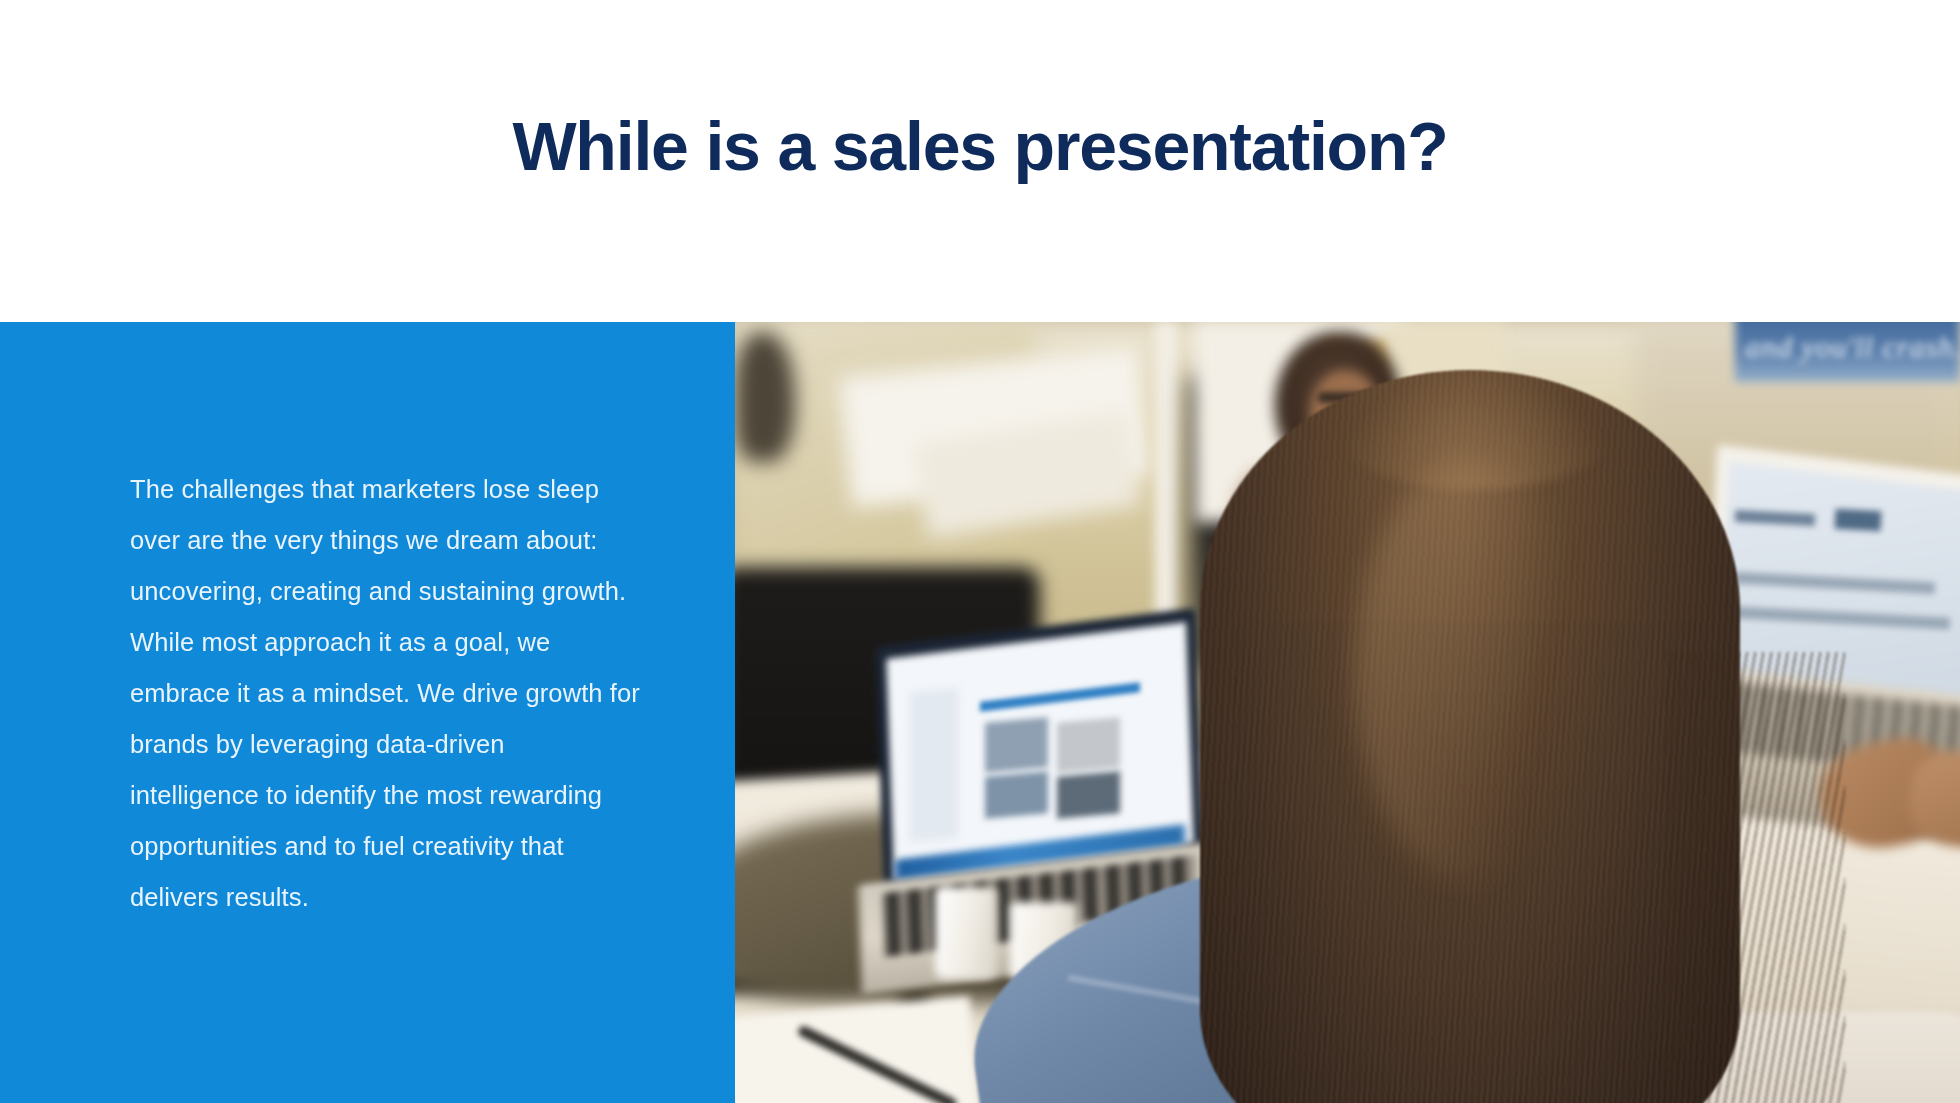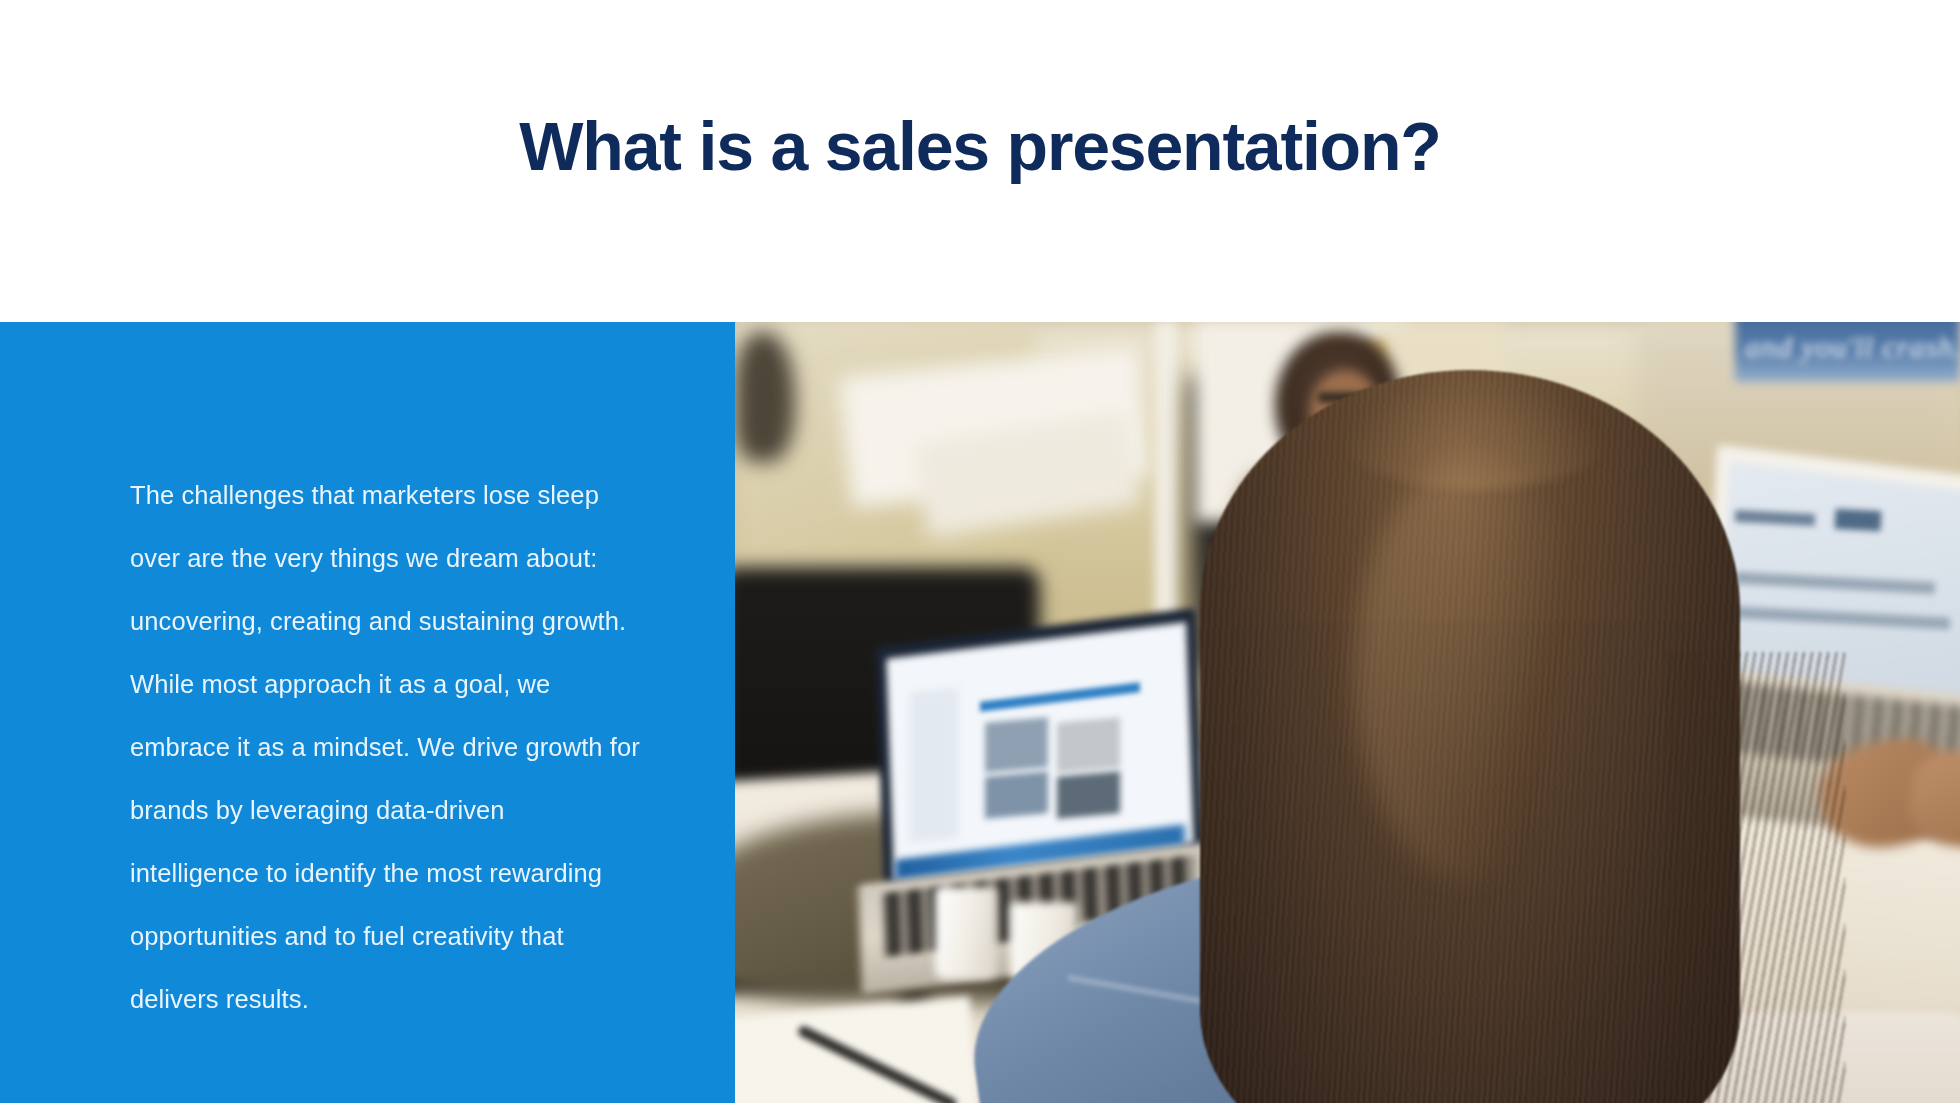--- a/index.html
+++ b/index.html
@@ -78,21 +78,21 @@
     width:735px;
     height:781px;
     background:#1089d9;
   }
   .body-copy {
     position:absolute;
     top:142px;
     left:130px;
     width:510px;
     font-size:25.5px;
-    line-height:63px;
+    line-height:51px;
     color:#eaf4fc;
     font-weight:300;
     font-family:"Liberation Sans", sans-serif;
     letter-spacing:0.1px;
   }
 
   
   .photo {
     position:absolute;
     top:0;
@@ -421,21 +421,21 @@
 </style>
 </head>
 <body>
 
 <div class="slide">
 
   <div class="accent-bar-top"></div>
   <div class="accent-bar-right"></div>
 
   <div class="header">
-    <div class="page-title">What is a sales presentation?</div>
+    <div class="page-title">While is a sales presentation?</div>
   </div>
 
   <div class="lower">
 
     <div class="blue-panel">
       <p class="body-copy">The challenges that marketers lose sleep over are the very things we dream about: uncovering, creating and sustaining growth. While most approach it as a goal, we embrace it as a mindset. We drive growth for brands by leveraging data-driven intelligence to identify the most rewarding opportunities and to fuel creativity that delivers results.</p>
     </div>
 
     <div class="photo">
       <div class="ph-wall"></div>

